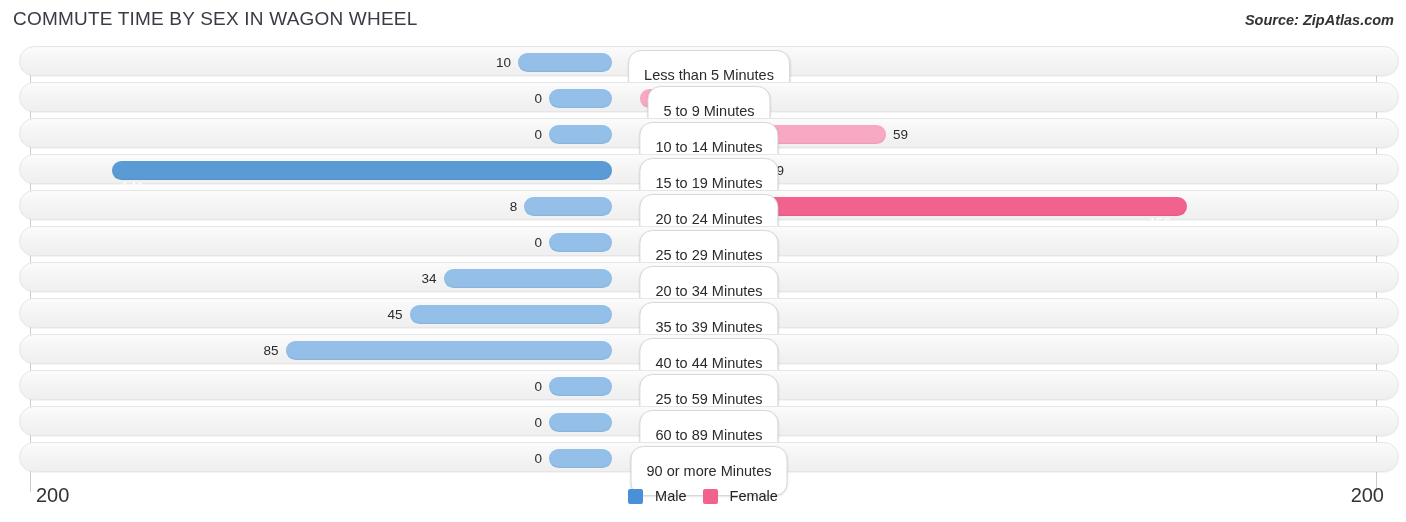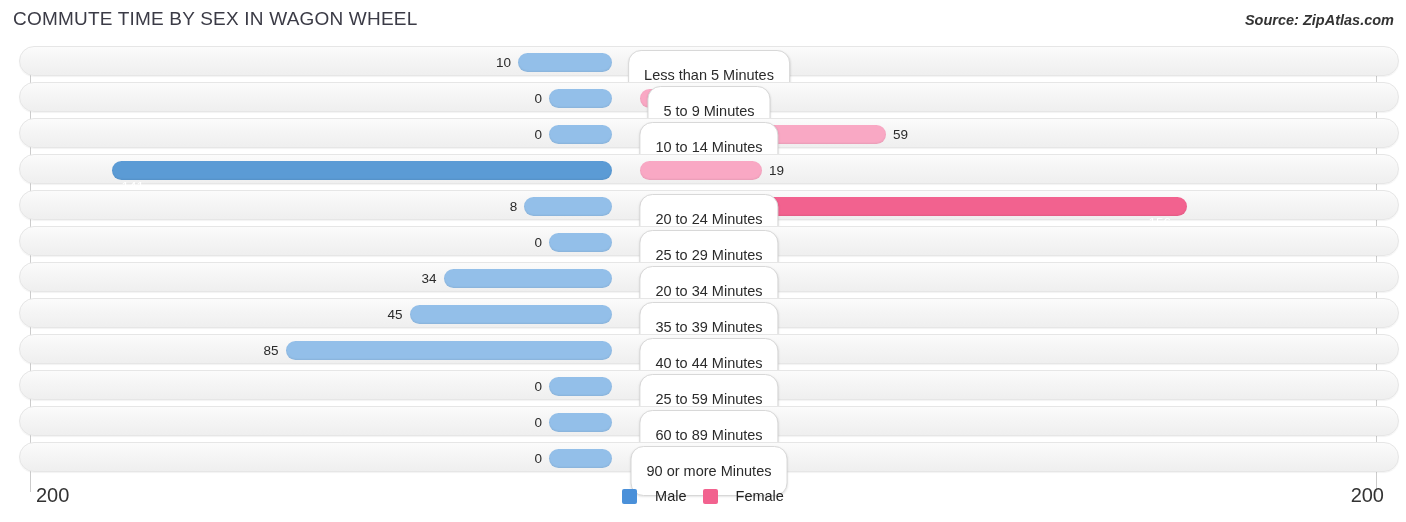--- a/index.html
+++ b/index.html
@@ -71,21 +71,21 @@
   }
   .tick{
     position:absolute;top:0;font-size:20px;color:#333;
   }
   .tick-left{left:36px;}
   .tick-right{right:22px;}
   .legend{
     position:absolute;left:0;top:4px;width:1406px;
     display:flex;justify-content:center;align-items:center;gap:16px;
   }
-  .lg-item{display:flex;align-items:center;gap:18px;}
+  .lg-item{display:flex;align-items:center;gap:12px;}
   .sw{width:15px;height:15px;border-radius:2px;display:inline-block;}
   .sw-male{background:#4a90d9;}
   .sw-female{background:#f2628f;}
   .lg-label{font-size:14.5px;color:#222;}
 </style>
 </head>
 <body>
 
 <div class="chart-title">COMMUTE TIME BY SEX IN WAGON WHEEL</div>
 <div class="source">Source: ZipAtlas.com</div>
@@ -113,20 +113,21 @@
         <div class="val" style="right: 856px;">0</div>
         <div class="bar female" style="width: 245.9px;"></div>
         <div class="val" style="left: 872.9px;">59</div>
         <div class="cap">10 to 14 Minutes</div>
       </div>
       <div class="row" style="top: 108px;">
         <div class="bar male hi" style="width: 500.1px;"></div>
         <div class="val inside" style="right: 1254.1px;">141</div>
         <div class="bar female" style="width: 121.9px;"></div>
         <div class="val" style="left: 748.9px;">19</div>
+        <div class="cap">15 to 19 Minutes</div>
       </div>
       <div class="row" style="top: 144px;">
         <div class="bar male" style="width: 87.8px;"></div>
         <div class="val" style="right: 880.8px;">8</div>
         <div class="bar female hi" style="width: 546.6px;"></div>
         <div class="val inside" style="left: 1128.6px;">156</div>
         <div class="cap">20 to 24 Minutes</div>
       </div>
       <div class="row" style="top: 180px;">
         <div class="bar male" style="width: 63px;"></div>

